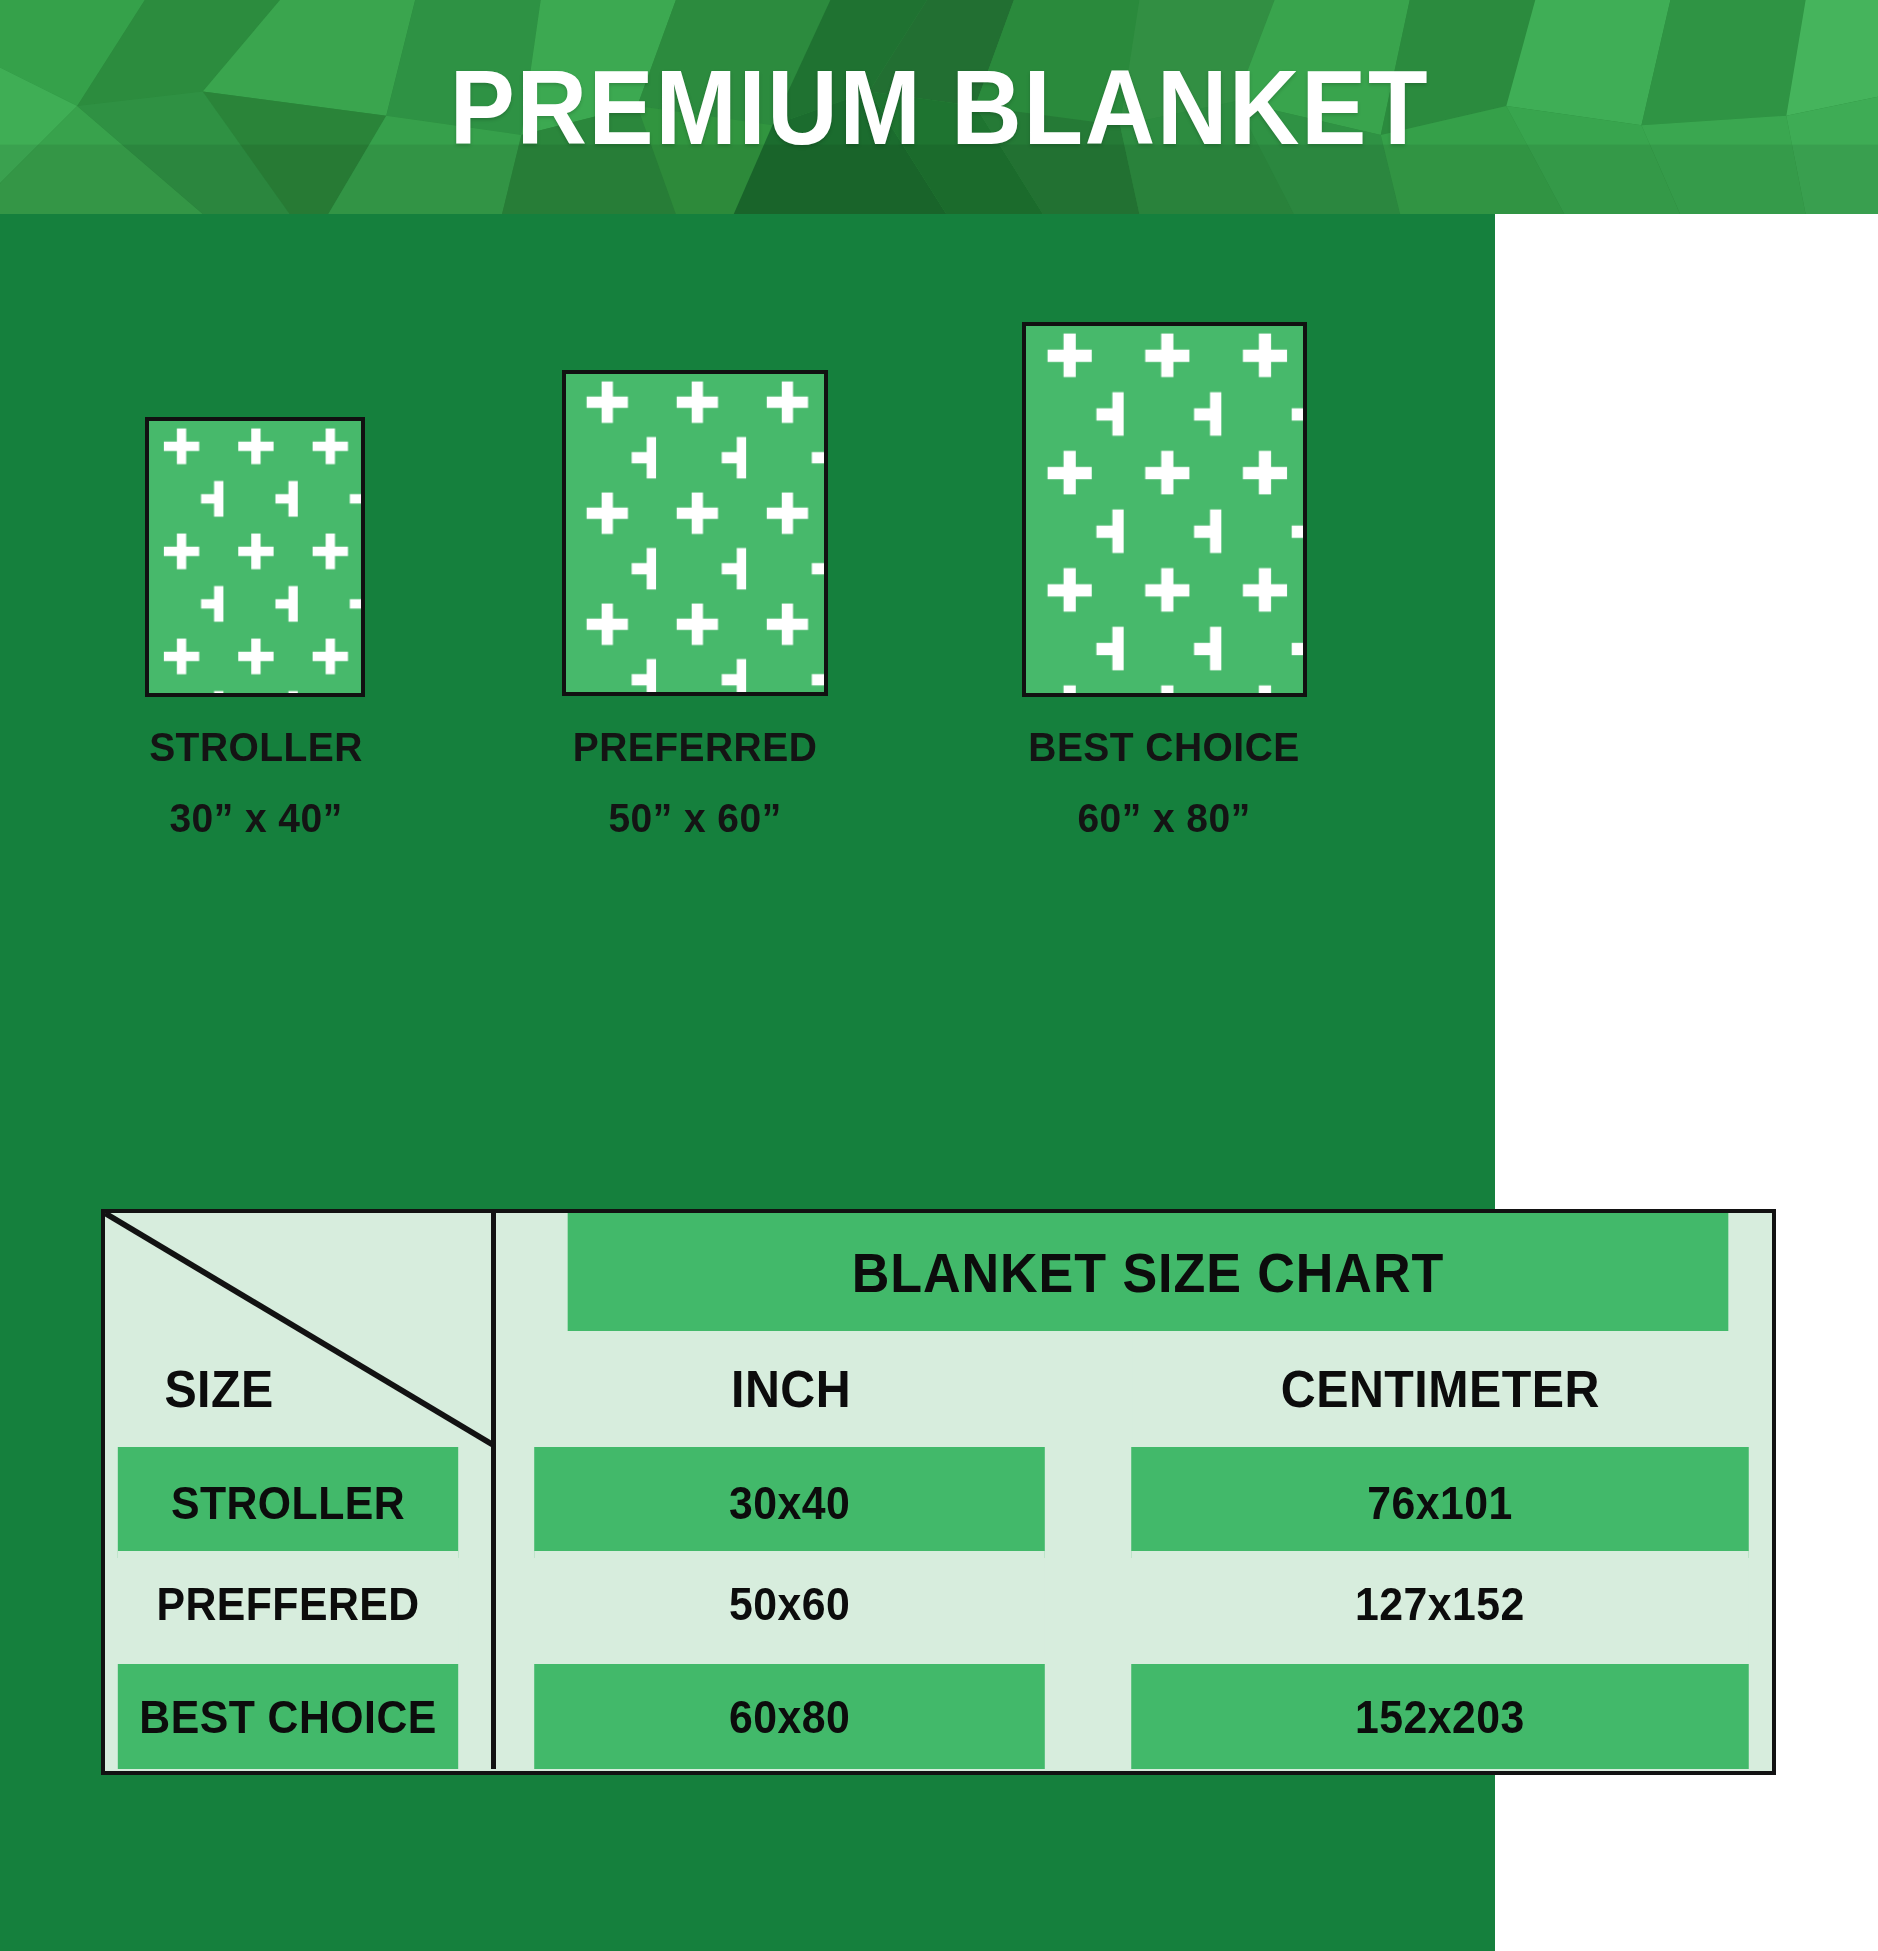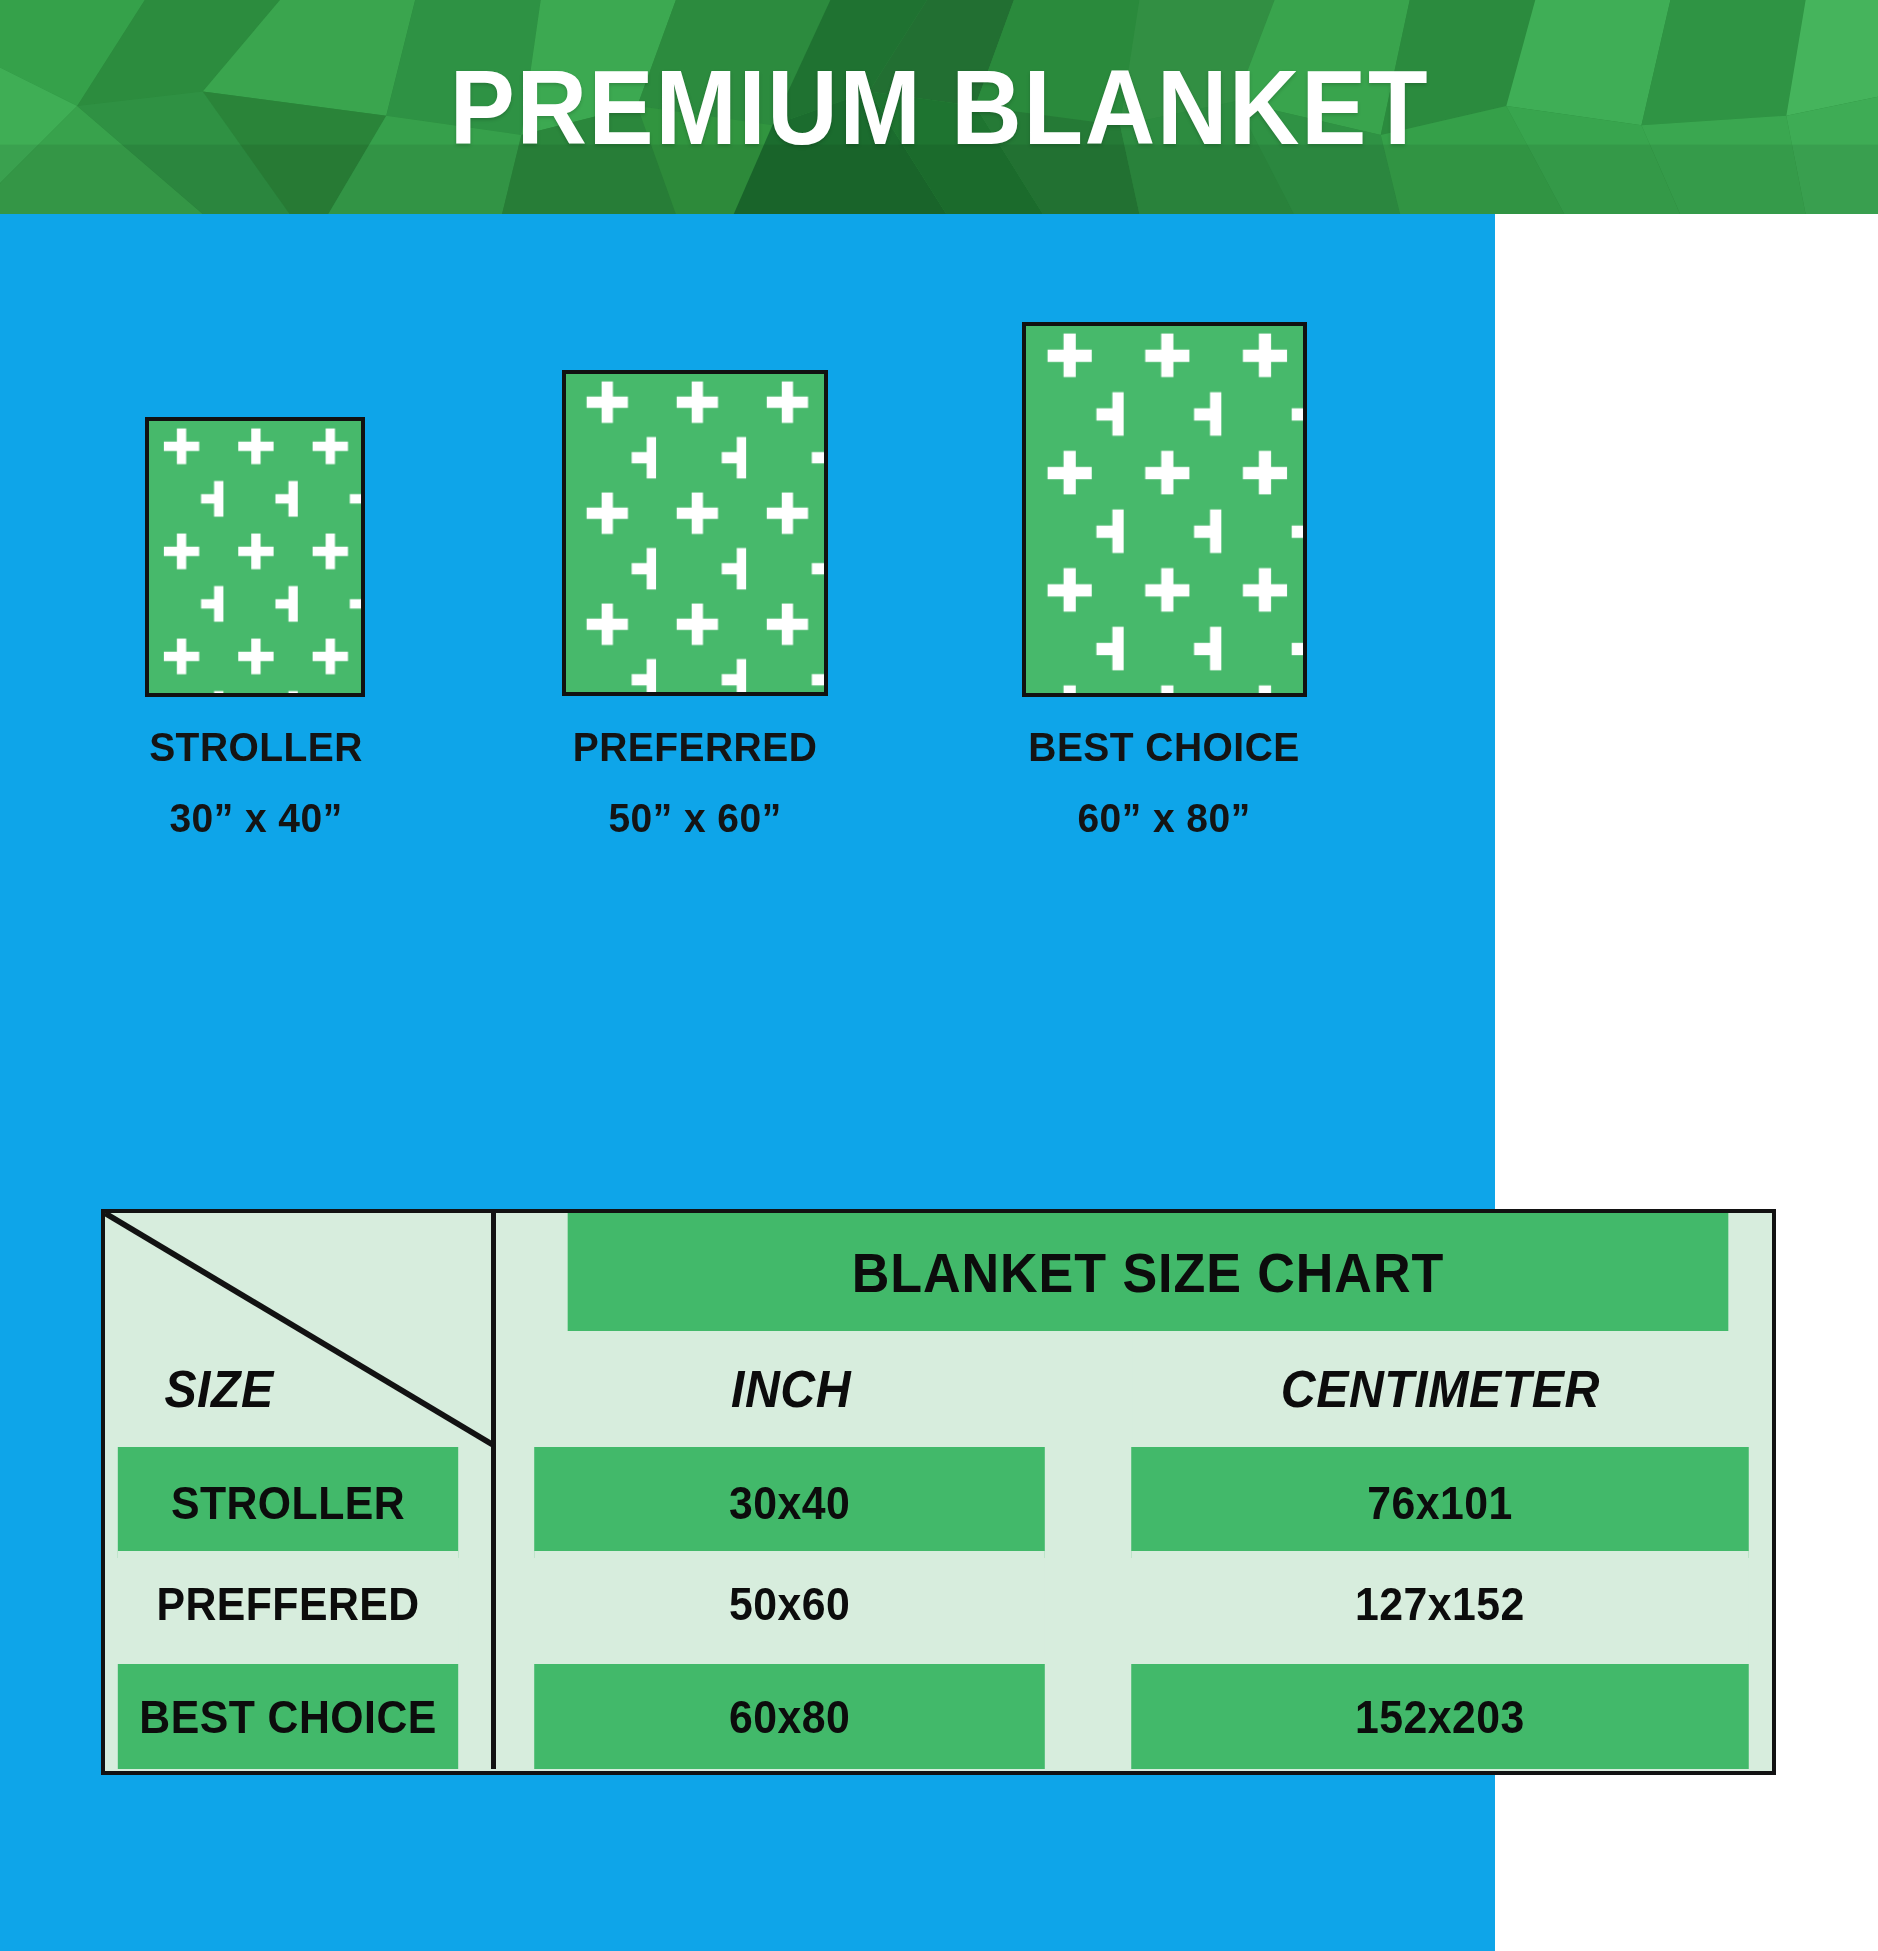--- a/index.html
+++ b/index.html
@@ -5,21 +5,21 @@
   * { margin:0; padding:0; box-sizing:border-box; }
   html, body {
     width:1879px; height:1951px;
     background:#ffffff;
     font-family:"Liberation Sans", sans-serif;
     overflow:hidden;
   }
   #page {
     position:relative;
     width:1495px; height:1951px;
-    background:#0ea5e9;
+    background:#15803d;
   }
 
   
   .banner {
     position:absolute; left:0; top:0;
     width:1879px; height:214px;
     overflow:hidden;
     background:#2E8B3F;
   }
   .banner svg { position:absolute; left:0; top:0; width:1879px; height:214px; }
@@ -101,21 +101,21 @@
     font-weight:700;
     color:#0c0c0c;
     transform:scaleX(0.93);
     white-space:nowrap;
   }
   .c-size  { width:386px; }
   .c-inch  { width:579px; }
   .c-cm    { width:700px; }
 
   .row-title   { top:0;    height:118px; }
-  .row-head    { top:118px; height:116px;font-style:italic; }
+  .row-head    { top:118px; height:116px; }
   .row-r1      { top:234px; height:111px; }
   .row-r2      { top:338px; height:106px;text-align:center; }
   .row-r3      { top:451px; height:105px; }
 
   .bg-dark  { background:#42B96A; }
   .bg-light { background:#D7EDDD; }
 
   .title-cell {
     width:1284px;
     font-size:56px;

